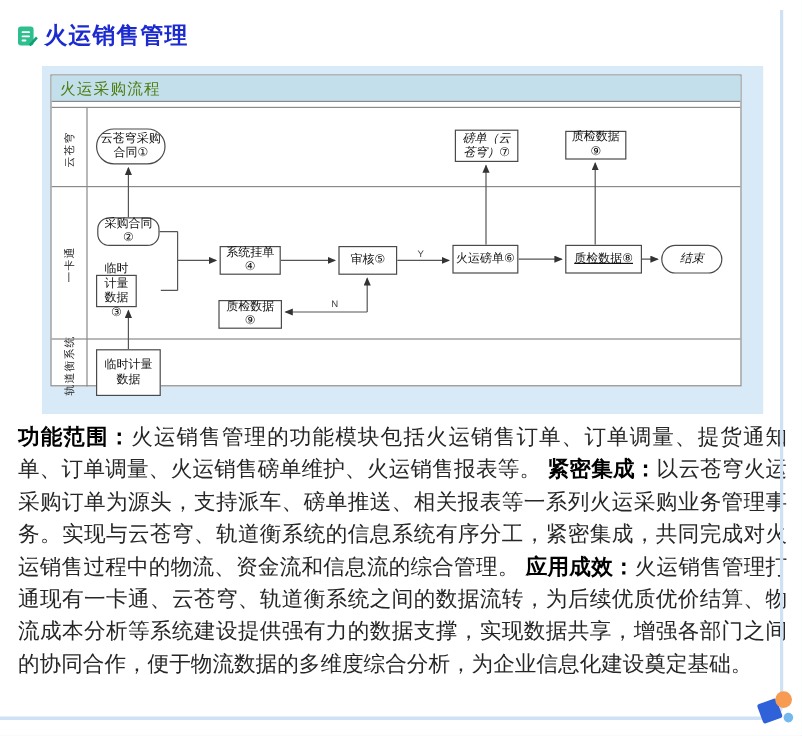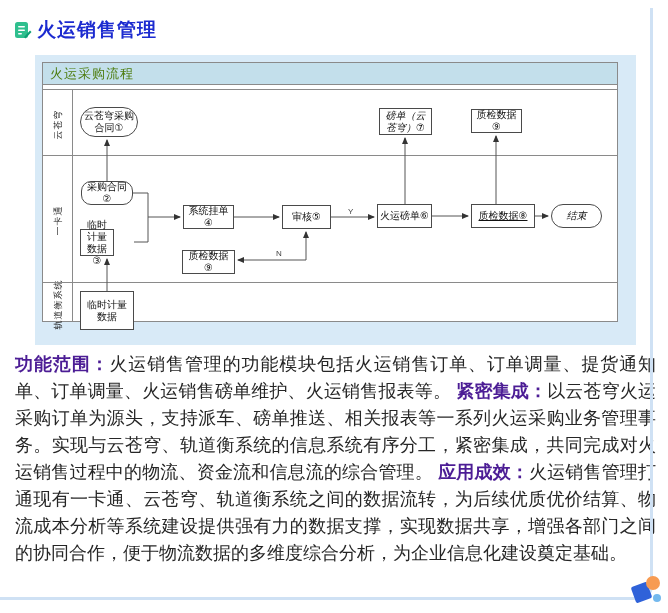--- a/index.html
+++ b/index.html
@@ -49,21 +49,21 @@
   .n-temp-rail      { left:37px; top:228px; width:54px; height:39px; }
 
   .connectors { position:absolute; left:0; top:0; width:576px; height:260px; pointer-events:none; }
   .edge-label { position:absolute; font-size:8px; color:#444; }
   .edge-y { left:305px; top:144px; }
   .edge-n { left:233px; top:186px; }
 
   
   .sections { position:absolute; left:15px; top:351px; width:641px; font-size:18px;
               line-height:27px; color:#262626; text-align:justify; }
-  .sec-label { font-weight:bold; color:#4c1d95; }
+  .sec-label { font-weight:bold; color:#000000; }
 
   
   .corner-frame { position:absolute; left:0; top:8px; width:653px; height:592px;
                   border-right:3px solid #cfe1f4; border-bottom:3px solid #cfe1f4;
                   border-bottom-right-radius:14px; }
   .deco-square { position:absolute; left:633px; top:584px; width:17px; height:17px;
                  background:#2f62d9; border-radius:2px; transform:rotate(-20deg); }
   .deco-orange { position:absolute; left:646px; top:576px; width:14px; height:14px;
                  border-radius:50%; background:#f79b52; }
   .deco-dot    { position:absolute; left:653px; top:594px; width:8px; height:8px;

